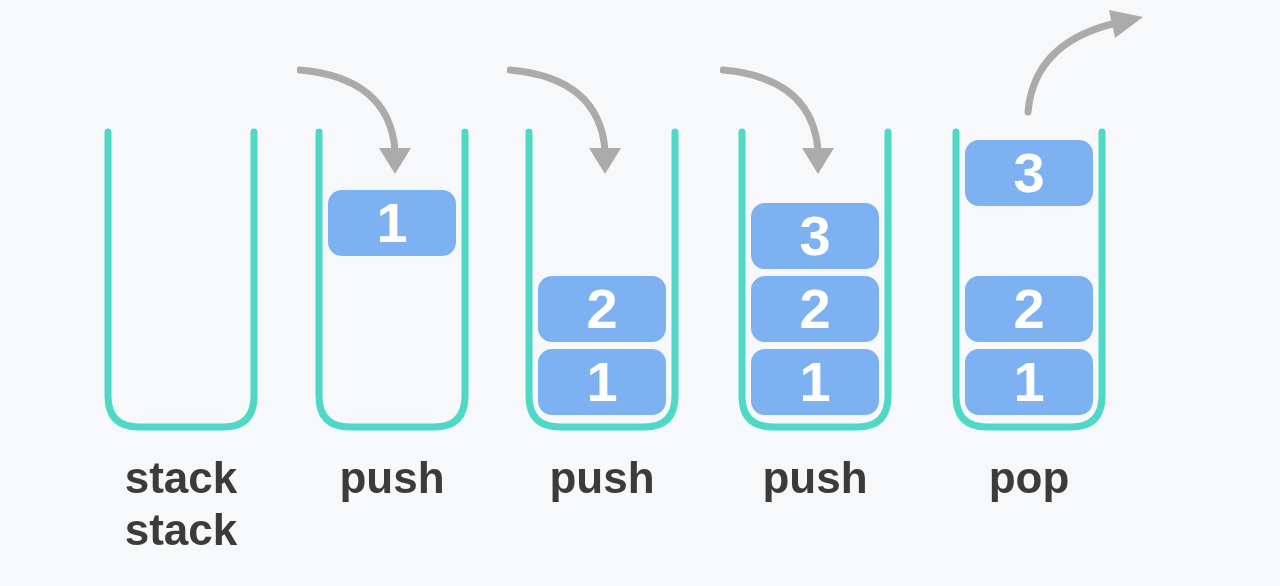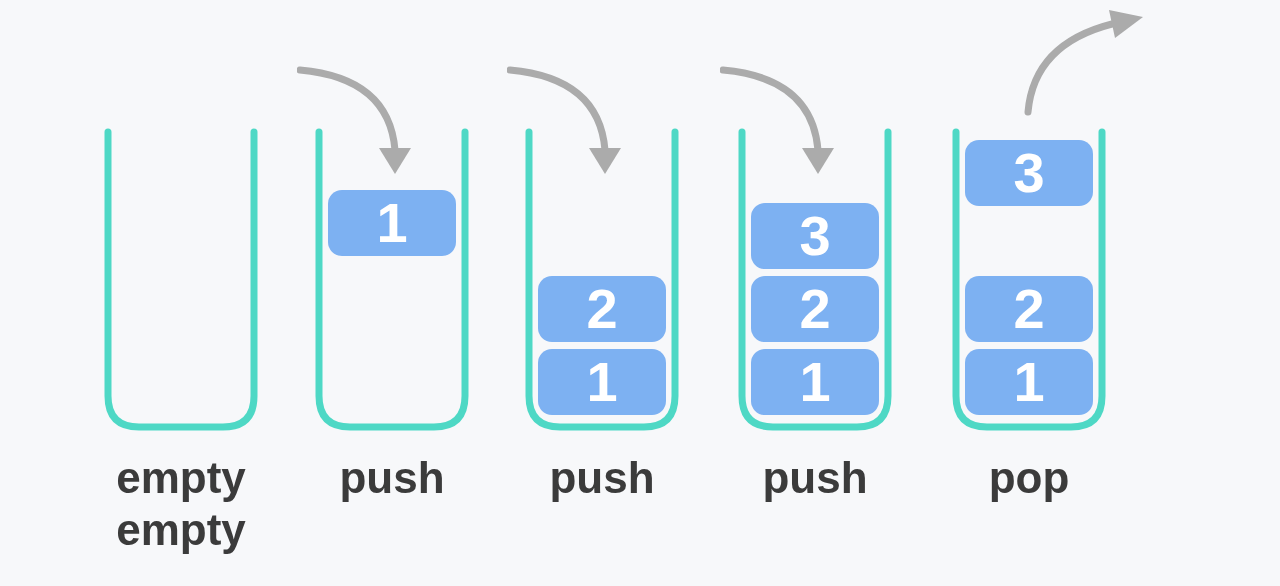--- a/index.html
+++ b/index.html
@@ -81,21 +81,21 @@
 </style>
 </head>
 <body>
 
 <div class="canvas">
 
   <div class="col" style="--cx:181px">
     <svg class="container" width="154" height="306" viewBox="0 0 154 306" aria-hidden="true">
       <path class="vessel" d="M 4 4 L 4 268 Q 4 299 35 299 L 119 299 Q 150 299 150 268 L 150 4"></path>
     </svg>
-    <div class="label">empty empty</div>
+    <div class="label">stack stack</div>
   </div>
 
   <div class="col" style="--cx:392px">
     <svg class="arrow push-arrow" width="120" height="118" viewBox="0 0 120 118" aria-hidden="true">
       <path class="shaft" d="M 3 8 Q 92 16 98 88"></path>
       <polygon class="head" points="82,86 114,86 98,112"></polygon>
     </svg>
     <svg class="container" width="154" height="306" viewBox="0 0 154 306" aria-hidden="true">
       <path class="vessel" d="M 4 4 L 4 268 Q 4 299 35 299 L 119 299 Q 150 299 150 268 L 150 4"></path>
     </svg>

